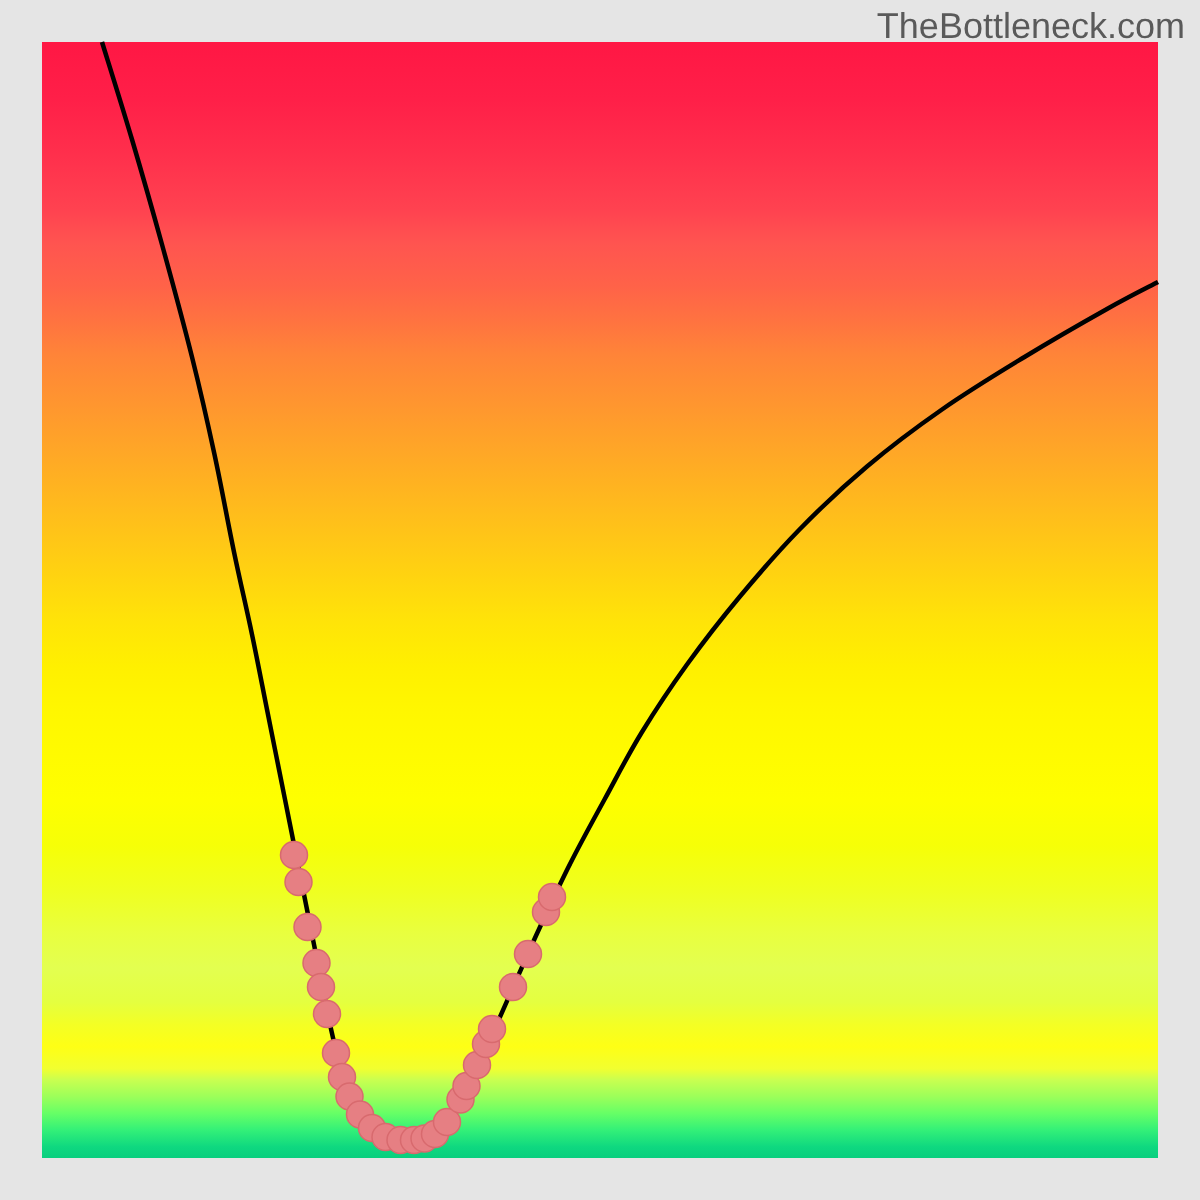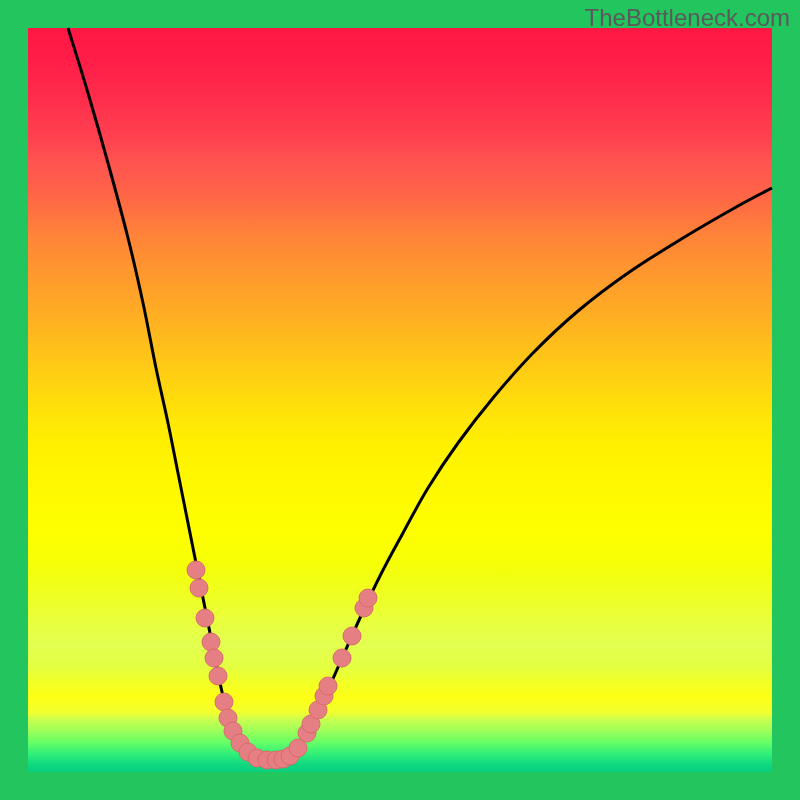--- a/index.html
+++ b/index.html
@@ -1,16 +1,16 @@
 <!DOCTYPE html>
 <html><head>
 <meta charset="utf-8">
 <style>
 html,body{margin:0;padding:0;width:800px;height:800px;overflow:hidden;background:#000;font-family:Arial,Helvetica,sans-serif}
-.frame{position:absolute;left:0;top:0;width:800px;height:800px;background:#22c55e}
+.frame{position:absolute;left:0;top:0;width:800px;height:800px;background:#e5e5e5}
 .plot{position:absolute;left:28px;top:28px;width:744px;height:744px;background:linear-gradient(to bottom,
 #ff1744 0%,
 #ff1f48 5%,
 #ff2f4c 10%,
 #ff4250 15%,
 #ff5450 18%,
 #ff6348 22%,
 #ff7340 25%,
 #ff8438 28%,
 #ff9430 32%,

